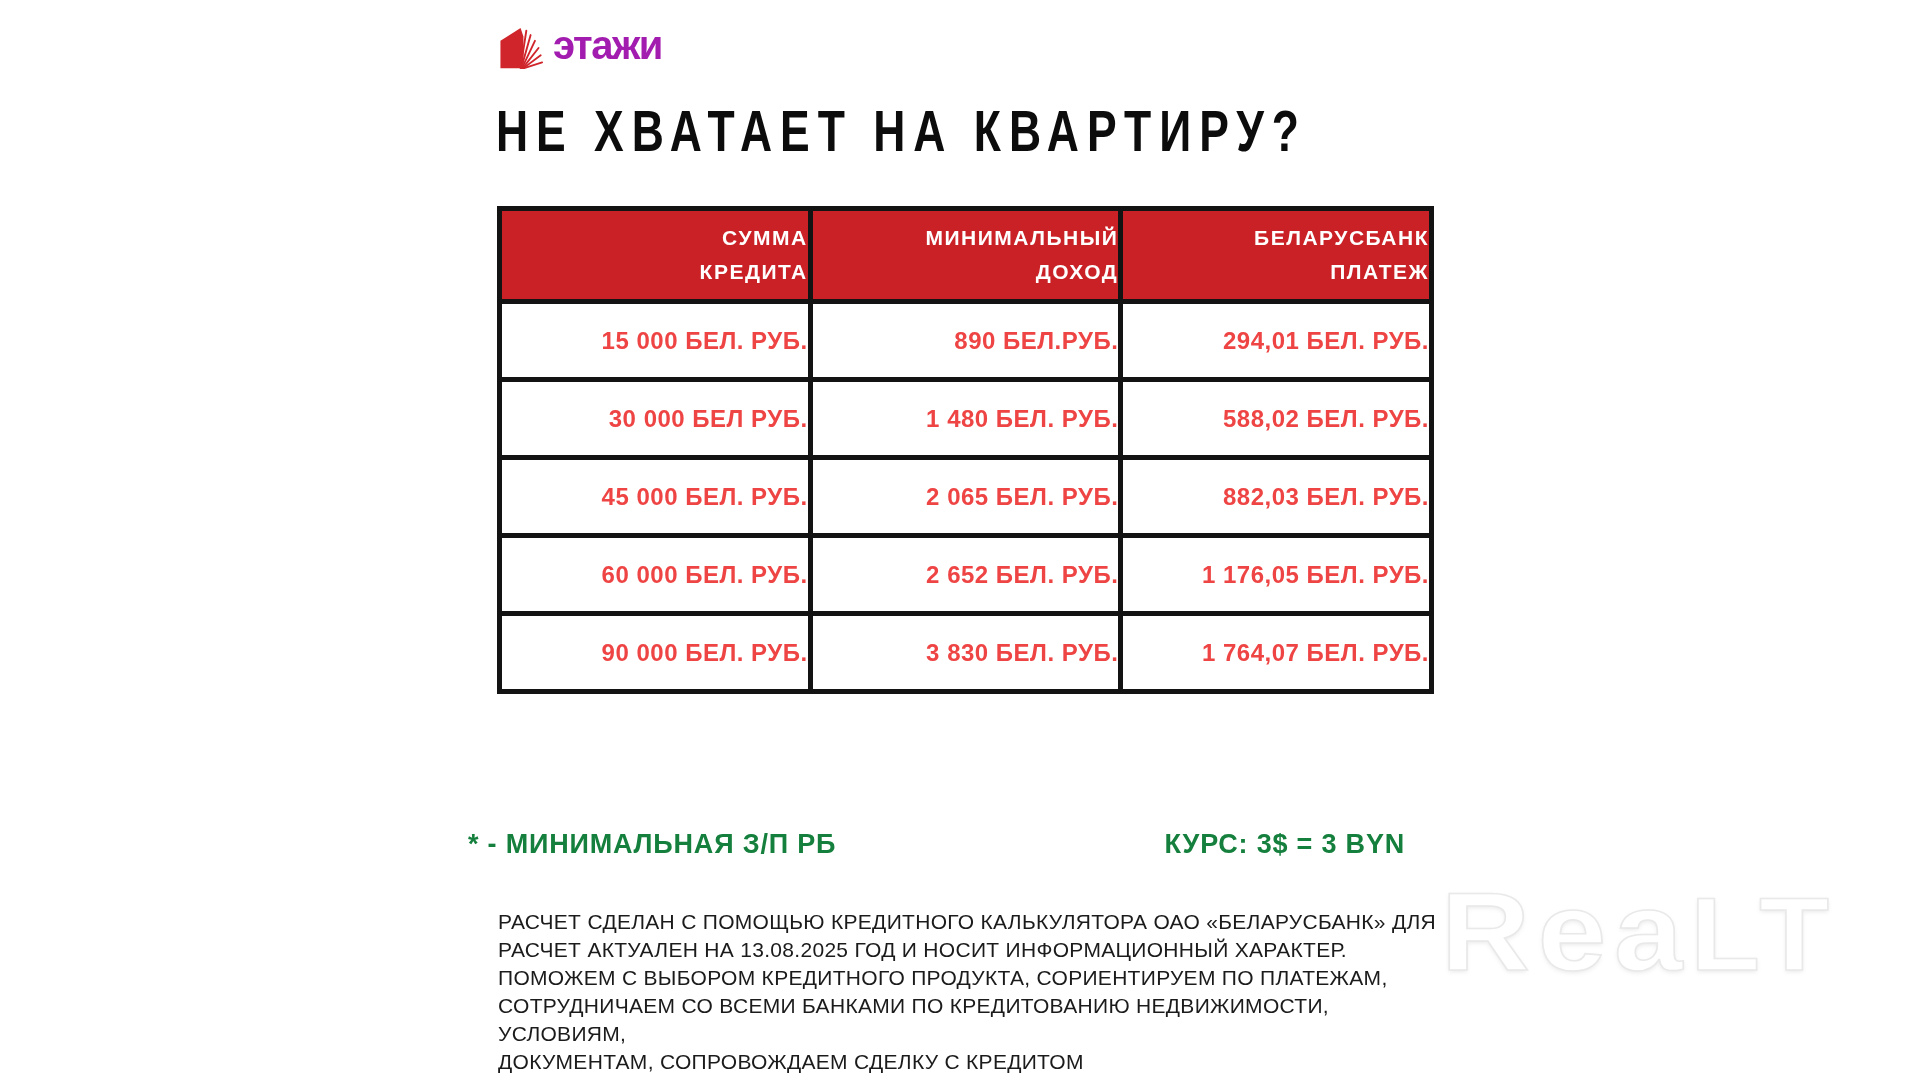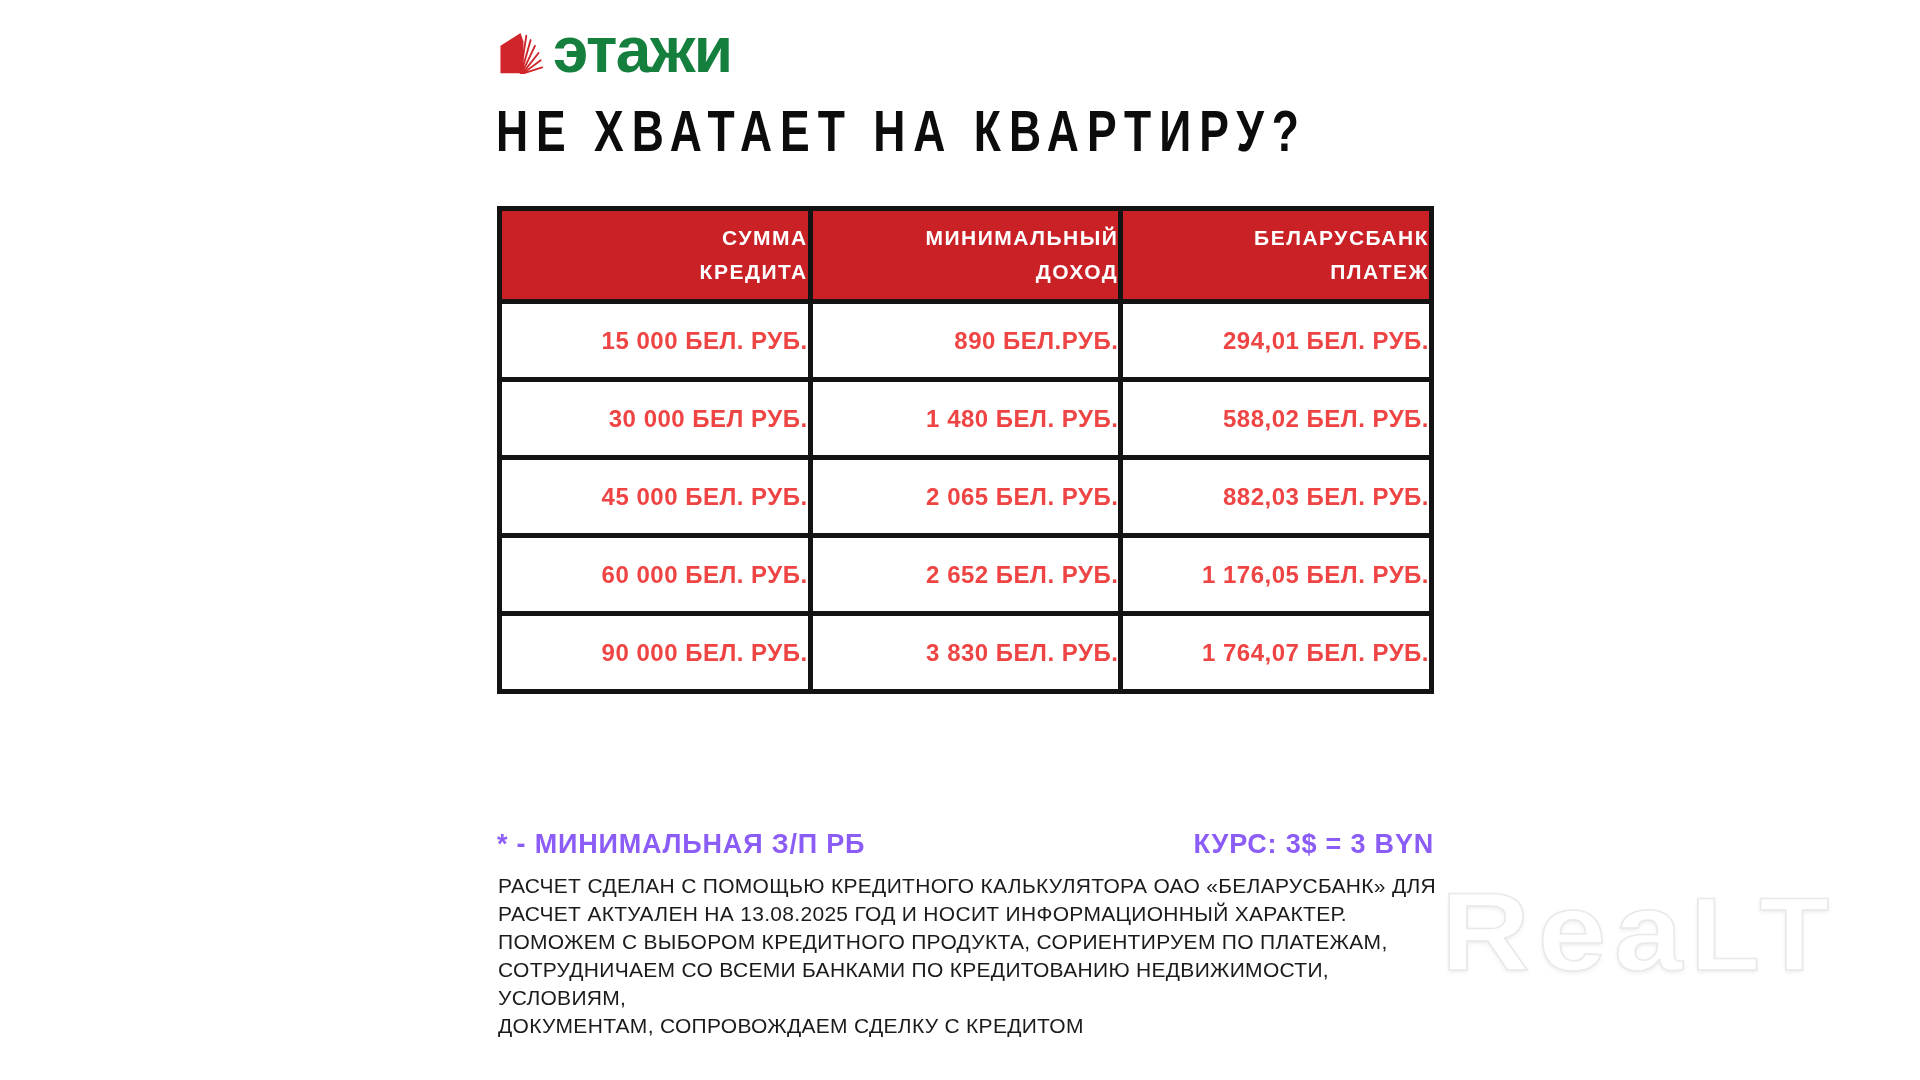--- a/index.html
+++ b/index.html
@@ -18,23 +18,23 @@
   .logo {
     position: absolute;
     left: 499px;
     top: 18px;
     display: flex;
     align-items: center;
     gap: 8px;
   }
   .logo-icon { width: 46px; height: 48px; margin-top: 6px; }
   .logo-text {
-    font-size: 64px;
-    font-weight: bold;
-    color: #15803d;
+    font-size: 40px;
+    font-weight: bold;
+    color: #a21caf;
     letter-spacing: -1.5px;
     line-height: 1;
   }
 
   
   .title {
     position: absolute;
     left: 496px;
     top: 103px;
     font-size: 57px;
@@ -75,38 +75,38 @@
     height: 78px;
     font-size: 24px;
     font-weight: bold;
     letter-spacing: 0.5px;
     color: #ef4444;
   }
 
   
   .footnote {
     position: absolute;
-    left: 497px;
+    left: 468px;
     top: 829px;
     width: 937px;
     display: flex;
     justify-content: space-between;
     align-items: center;
     font-size: 27px;
     font-weight: bold;
     letter-spacing: 0.8px;
-    color: #8b5cf6;
+    color: #15803d;
     white-space: nowrap;
   }
 
   
   .disclaimer {
     position: absolute;
     left: 498px;
-    top: 872px;
+    top: 908px;
     font-size: 21px;
     line-height: 28px;
     letter-spacing: 0.3px;
     color: #1b1b1b;
     font-weight: normal;
   }
   .disclaimer div { white-space: nowrap; }
 
   
   .watermark {

